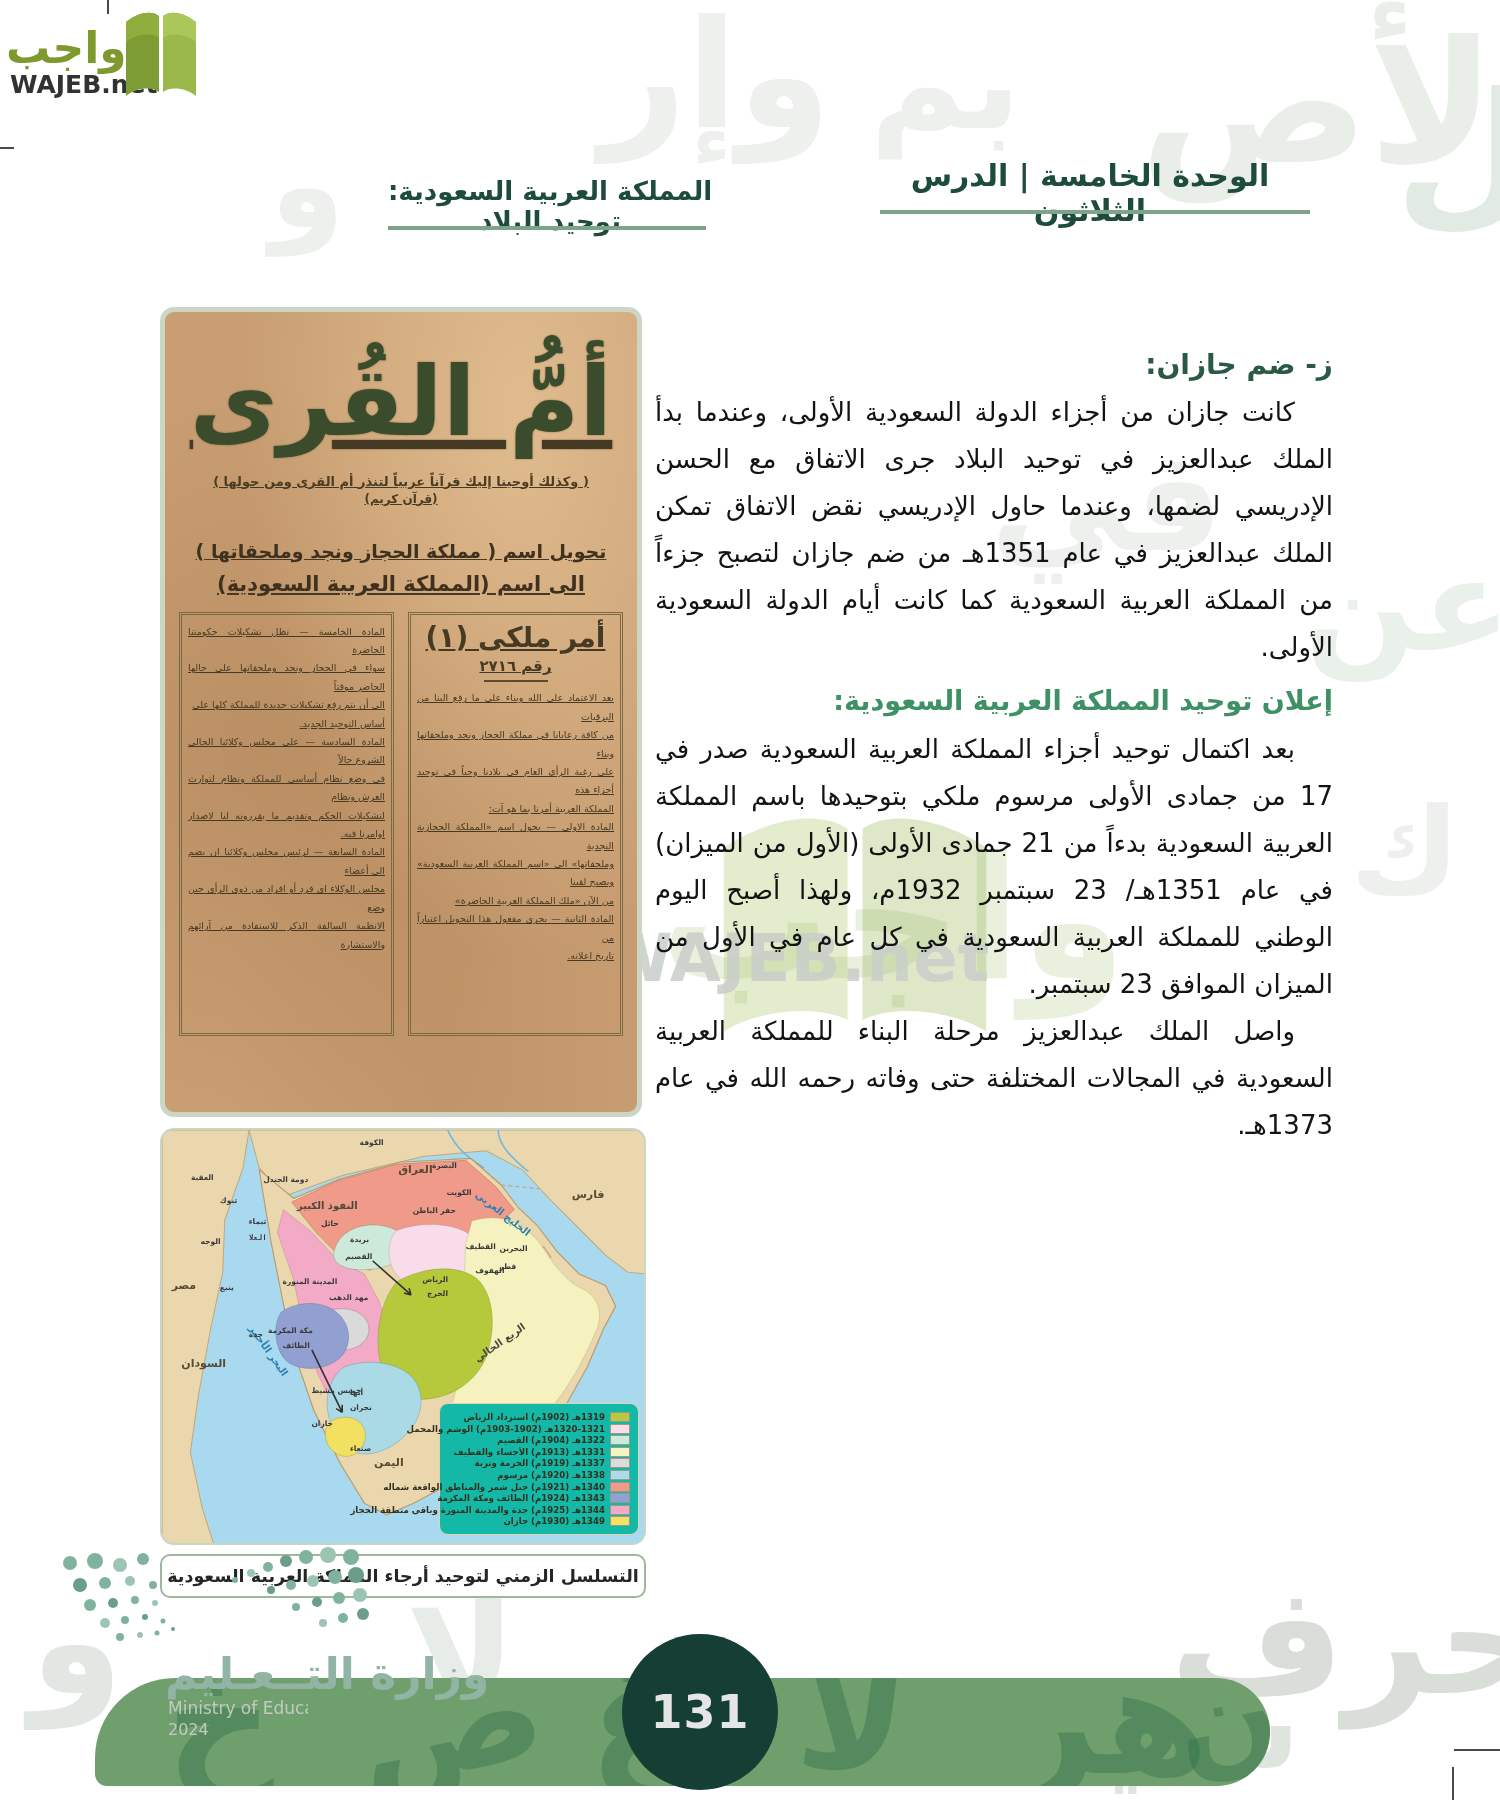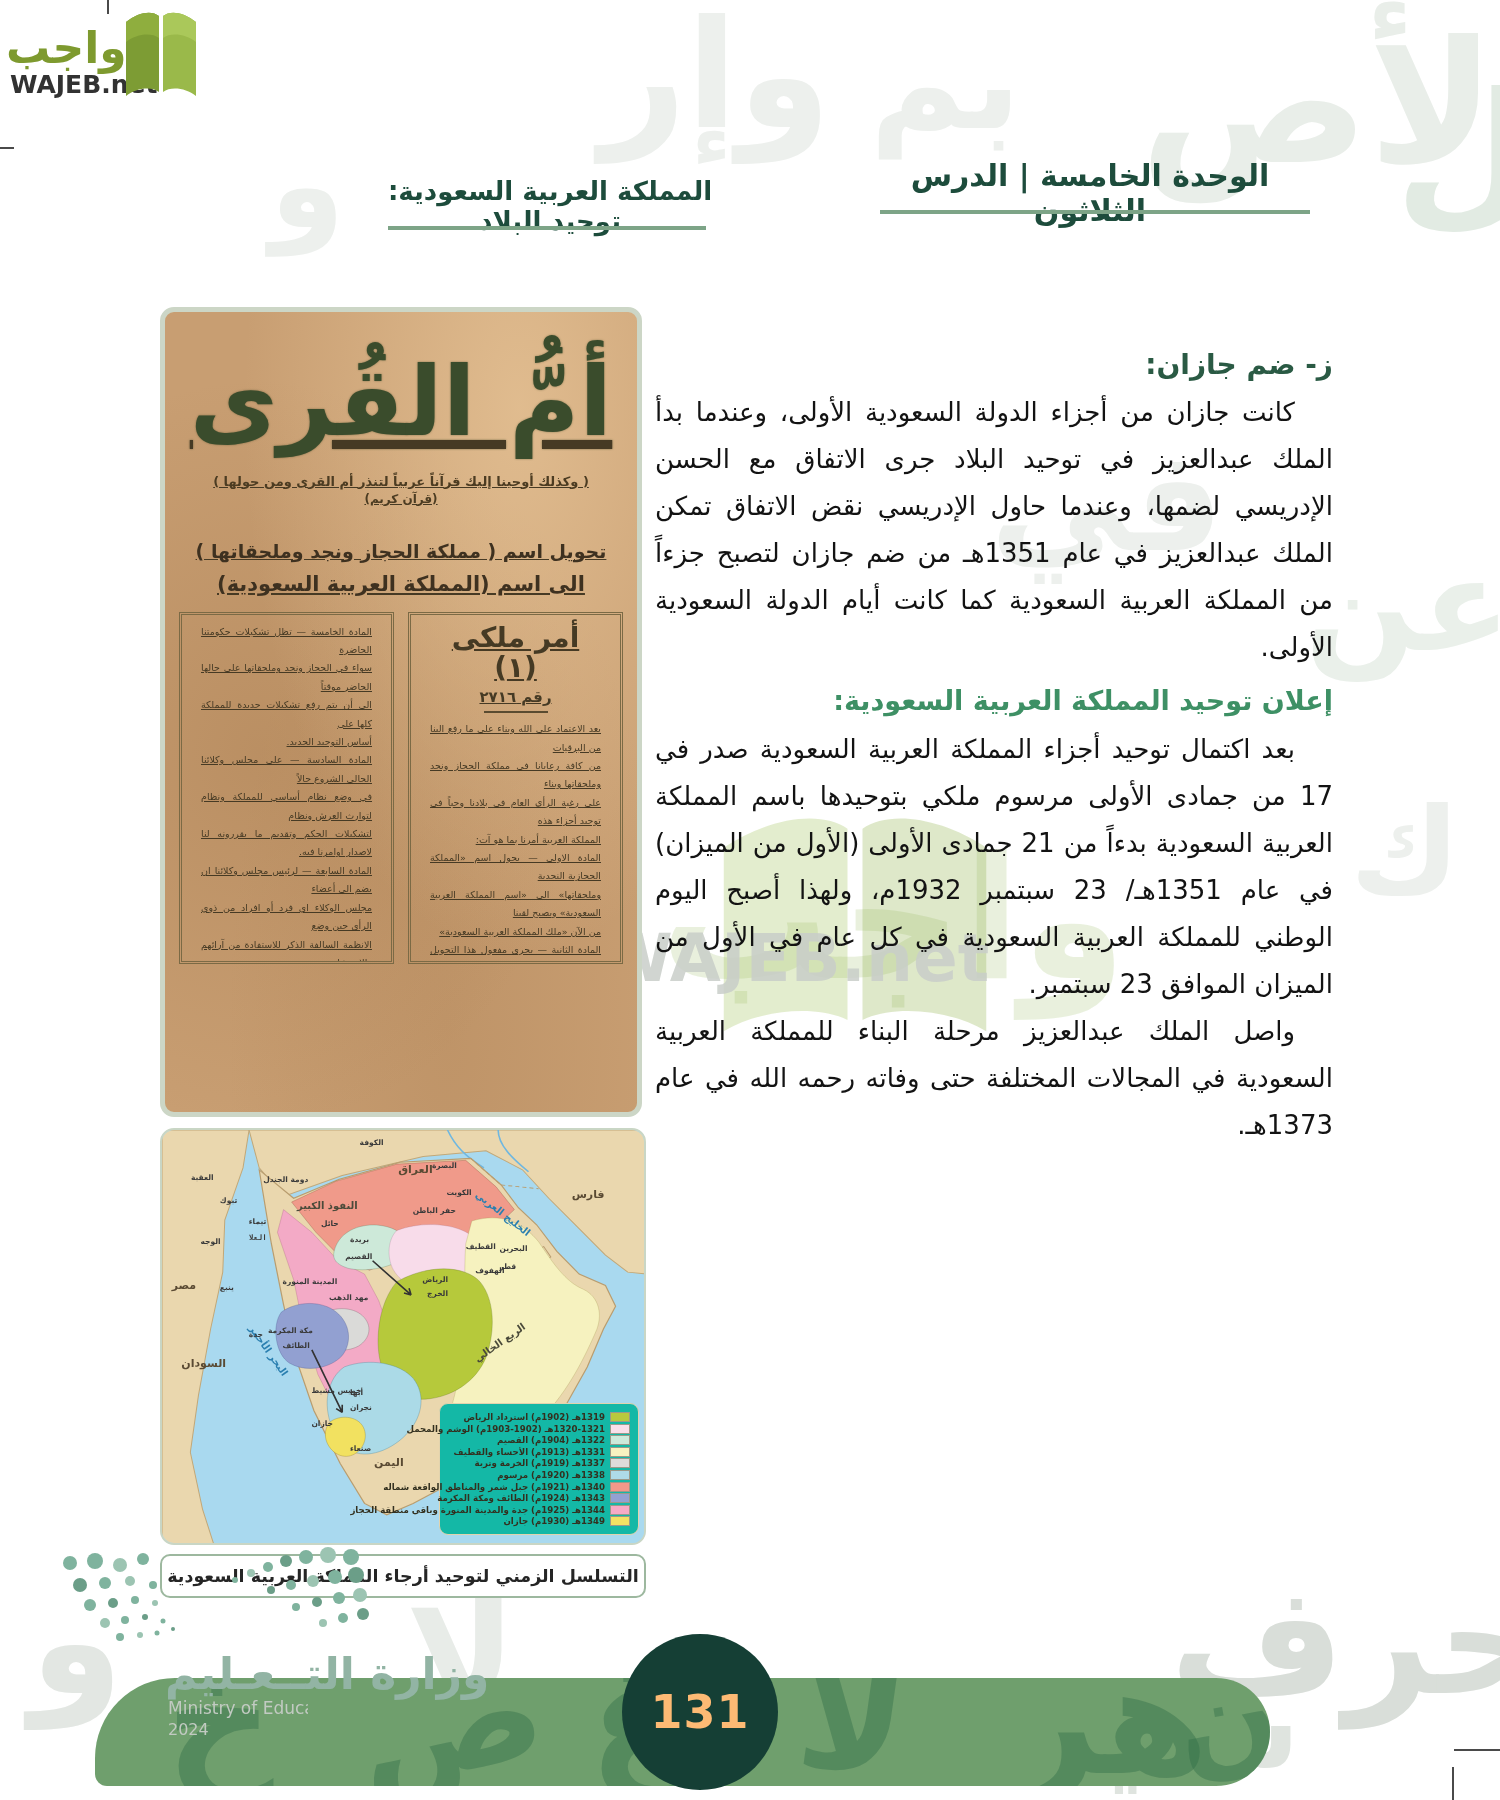--- a/index.html
+++ b/index.html
@@ -37,21 +37,21 @@
       radial-gradient(ellipse at 60% 90%, rgba(170,125,80,.3) 0%, rgba(170,125,80,0) 55%),
       #c89e72;
     direction:rtl;color:#463a24;text-decoration:underline;}
   .doc-masthead{margin-top:26px;text-align:center;font-size:96px;line-height:1.35;font-weight:bold;
     color:#3a4c2c;text-shadow:0 0 2px rgba(50,60,30,.55);}
   .doc-verse{text-align:center;font-size:13px;font-weight:bold;color:#4c3c22;margin-top:6px;}
   .doc-verse-src{text-align:center;font-size:12px;font-weight:bold;color:#4c3c22;margin-top:3px;}
   .doc-rename1{text-align:center;font-size:19px;font-weight:bold;color:#3e3120;margin-top:34px;}
   .doc-rename2{text-align:center;font-size:21px;font-weight:bold;color:#3e3120;margin-top:10px;}
   .doc-cols{display:flex;gap:14px;padding:16px 14px 10px 14px;}
-  .doc-col{flex:1;border:3px double #7b6a45;padding:8px 19px;height:352px;overflow:hidden;}
+  .doc-col{flex:1;border:3px double #7b6a45;padding:8px 6px;height:424px;overflow:hidden;}
   .doc-order-title{text-align:center;font-size:28px;font-weight:bold;color:#453a24;line-height:1.1;}
   .doc-order-no{text-align:center;font-size:15px;font-weight:bold;color:#453a24;margin-top:4px;}
   .doc-order-rule{width:64px;height:2px;background:#5a4b30;margin:5px auto 7px auto;}
   .doc-line{font-size:9.5px;line-height:18.4px;text-align:justify;color:#463a24;}
 
   
   .wm-center{position:absolute;left:600px;top:810px;width:520px;height:300px;z-index:1;pointer-events:none;}
   .wm-book{position:absolute;left:90px;top:0;opacity:.28;}
   .wm-ar{position:absolute;left:60px;top:10px;font-size:170px;font-weight:bold;color:#9dc06a;opacity:.22;}
   .wm-latin{position:absolute;left:0px;top:110px;font-size:66px;font-weight:bold;color:#c9cec9;opacity:.85;}
@@ -91,21 +91,21 @@
           width:140px;overflow:hidden;white-space:nowrap;}
   .moe-year{position:absolute;left:168px;top:1720px;font-size:16px;color:#c2cac2;z-index:6;
           width:46px;overflow:hidden;white-space:nowrap;}
 
   
   .band{position:absolute;left:95px;top:1678px;width:1175px;height:108px;background:#6f9f6d;
         border-radius:80px 54px 54px 12px;overflow:hidden;z-index:4;}
   .band-glyph{position:absolute;font-weight:bold;color:#2f6b47;opacity:.4;line-height:.8;}
   .page-circle{position:absolute;left:622px;top:1634px;width:156px;height:156px;border-radius:50%;
         background:#153f35;z-index:5;display:flex;align-items:center;justify-content:center;}
-  .page-number{color:#fdba74;font-size:46px;font-weight:bold;letter-spacing:1px;}
+  .page-number{color:#e5e5e5;font-size:46px;font-weight:bold;letter-spacing:1px;}
 </style>
 </head>
 <body>
 
 <div id="page" data-name="textbook-page">
 
   <div class="bg-layer" data-name="background-calligraphy-layer">
 
   <span class="bg-glyph" data-name="calligraphy-watermark-glyph" style="left: 40%; top: 0%; font-size: 150px;">وإر</span>
       <span class="bg-glyph" data-name="calligraphy-watermark-glyph" style="left: 58%; top: 1%; font-size: 130px;">بم</span>
@@ -154,21 +154,21 @@
         <div class="doc-order-no" data-name="royal-order-number">رقم ٢٧١٦</div>
         <div class="doc-order-rule" data-name="divider"></div>
         <div data-name="royal-order-body">
 
         <div class="doc-line" data-name="document-text-line">بعد الاعتماد على الله وبناء على ما رفع الينا من البرقيات</div>
             <div class="doc-line" data-name="document-text-line">من كافة رعايانا في مملكة الحجاز ونجد وملحقاتها وبناء</div>
             <div class="doc-line" data-name="document-text-line">على رغبة الرأي العام في بلادنا وحباً في توحيد أجزاء هذه</div>
             <div class="doc-line" data-name="document-text-line">المملكة العربية أمرنا بما هو آت:</div>
             <div class="doc-line" data-name="document-text-line">المادة الاولى — يحول اسم «المملكة الحجازية النجدية</div>
             <div class="doc-line" data-name="document-text-line">وملحقاتها» الى «اسم المملكة العربية السعودية» ويصبح لقبنا</div>
-            <div class="doc-line" data-name="document-text-line">من الآن «ملك المملكة العربية السعودية»</div>
+            <div class="doc-line" data-name="document-text-line">من الآن «ملك المملكة العربية الحاضرة»</div>
             <div class="doc-line" data-name="document-text-line">المادة الثانية — يجرى مفعول هذا التحويل اعتباراً من</div>
             <div class="doc-line" data-name="document-text-line">تاريخ اعلانه.</div>
           </div>
       </div>
       <div class="doc-col" data-name="articles-column">
         <div data-name="articles-body">
 
         <div class="doc-line" data-name="document-text-line">المادة الخامسة — تظل تشكيلات حكومتنا الحاضرة</div>
             <div class="doc-line" data-name="document-text-line">سواء في الحجاز ونجد وملحقاتها على حالها الحاضر موقتاً</div>
             <div class="doc-line" data-name="document-text-line">الى أن يتم رفع تشكيلات جديدة للمملكة كلها على</div>

